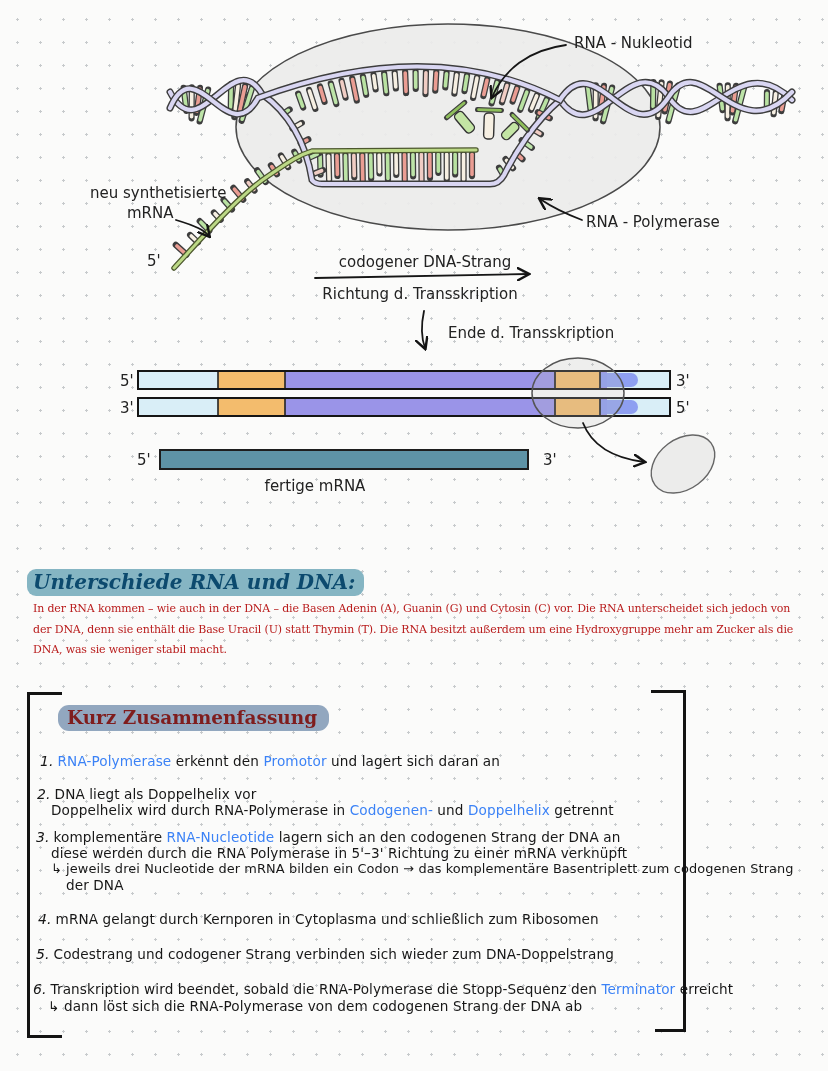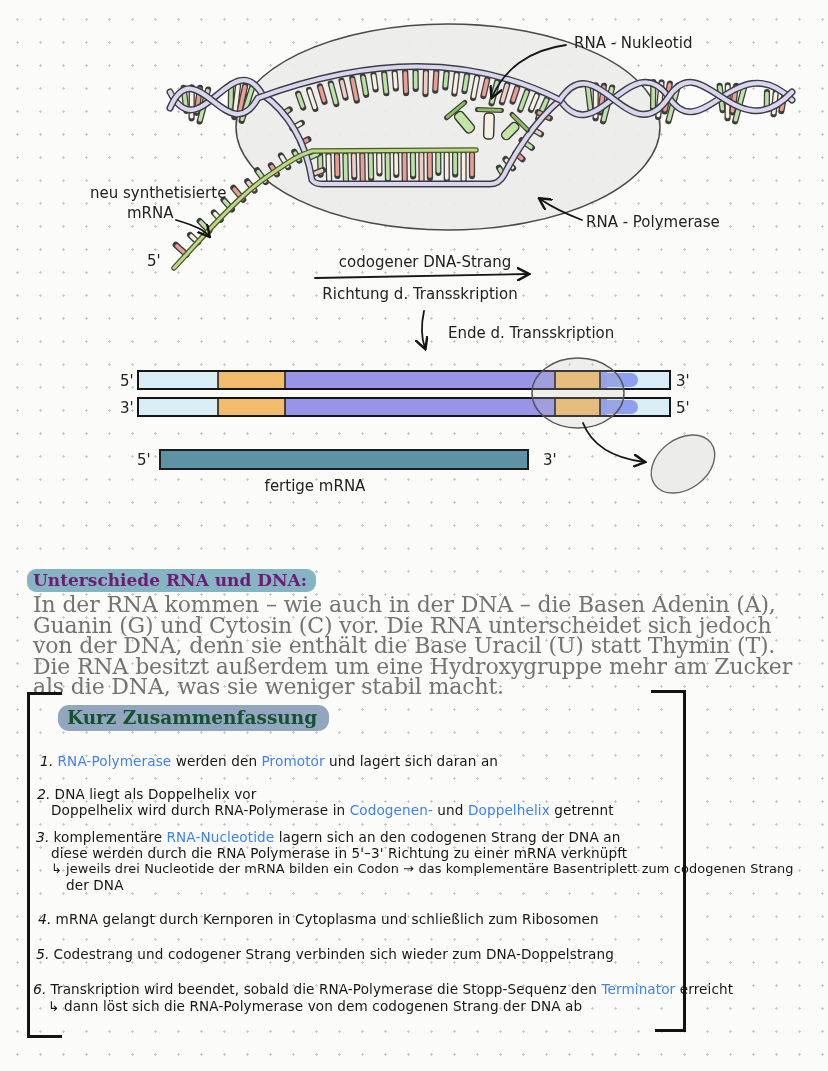--- a/index.html
+++ b/index.html
@@ -19,27 +19,27 @@
   .mr-i{fill:none;stroke:#bcd986;stroke-width:3;stroke-linecap:round;}
   .lead{fill:none;stroke:#161616;stroke-width:1.8;stroke-linecap:round;}
   .nb-o{stroke:#3d3d3d;stroke-width:5;stroke-linecap:round;}
   .nb-i{stroke:#8fbf5c;stroke-width:2.8;stroke-linecap:round;}
   .nk{stroke:#333;stroke-width:1.4;}
   .ng{fill:#c3e5a4;} .nw{fill:#f6efe2;}
   .barline{stroke:#151515;stroke-width:2;fill:none;}
 
   .rna-section{position:absolute;left:33px;top:569px;width:766px;}
   .rna-heading{display:inline-block;background:#85b5c3;border-radius:9px;
-    padding:1px 9px 2px 6px;margin-left:-6px;font-size:17px;font-weight:600;color:#701a75;}
-  .rna-body{margin-top:3px;font-size:22px;line-height:20.6px;color:#737373;
+    padding:1px 9px 2px 6px;margin-left:-6px;font-size:20px;font-weight:600;color:#0c4a6e;font-style:italic;}
+  .rna-body{margin-top:3px;font-size:11px;line-height:20.6px;color:#b91c1c;
     letter-spacing:-0.15px;}
 
   .bx{position:absolute;background:#131313;}
   .sum-heading{position:absolute;left:58px;top:705px;background:#92a7bf;
-    border-radius:11px;padding:2px 12px 3px 9px;font-size:18.5px;font-weight:600;color:#14532d;}
+    border-radius:11px;padding:2px 12px 3px 9px;font-size:18.5px;font-weight:600;color:#7f1d1d;}
   .sitem{position:absolute;font-size:13.6px;white-space:nowrap;letter-spacing:0.1px;color:#171717;}
   .num{font-style:italic;font-size:14px;margin-right:4px;}
   .tw{color:#3b82f6;}
   .small-line{font-size:12.9px;}
 </style>
 </head>
 <body>
 
 <svg id="art" width="828" height="520" viewBox="0 0 828 520" style="position:absolute;left:0;top:0;">
   <defs>
@@ -343,21 +343,21 @@
 <div class="bx" style="left:27px;top:692px;width:3px;height:346px;"></div>
 <div class="bx" style="left:683px;top:691px;width:3px;height:341px;"></div>
 <div class="bx" style="left:27px;top:692px;width:35px;height:3px;"></div>
 <div class="bx" style="left:651px;top:690px;width:35px;height:3px;"></div>
 <div class="bx" style="left:27px;top:1035px;width:35px;height:3px;"></div>
 <div class="bx" style="left:655px;top:1029px;width:31px;height:3px;"></div>
 
 <div class="sum-heading serifs">Kurz Zusammenfassung</div>
 
 <div class="sitem" style="left:40px;top:753px;">
-  <span class="num">1.</span><span class="tw">RNA-Polymerase</span><span> werden den </span><span class="tw">Promotor</span><span> und lagert sich daran an</span>
+  <span class="num">1.</span><span class="tw">RNA-Polymerase</span><span> erkennt den </span><span class="tw">Promotor</span><span> und lagert sich daran an</span>
 </div>
 
 <div class="sitem" style="left:37px;top:786px;">
   <span class="num">2.</span><span>DNA liegt als Doppelhelix vor</span>
 </div>
 <div class="sitem" style="left:51px;top:802px;">
   <span>Doppelhelix wird durch RNA-Polymerase in </span><span class="tw">Codogenen-</span><span> und </span><span class="tw">Doppelhelix</span><span> getrennt</span>
 </div>
 
 <div class="sitem" style="left:36px;top:829px;">

